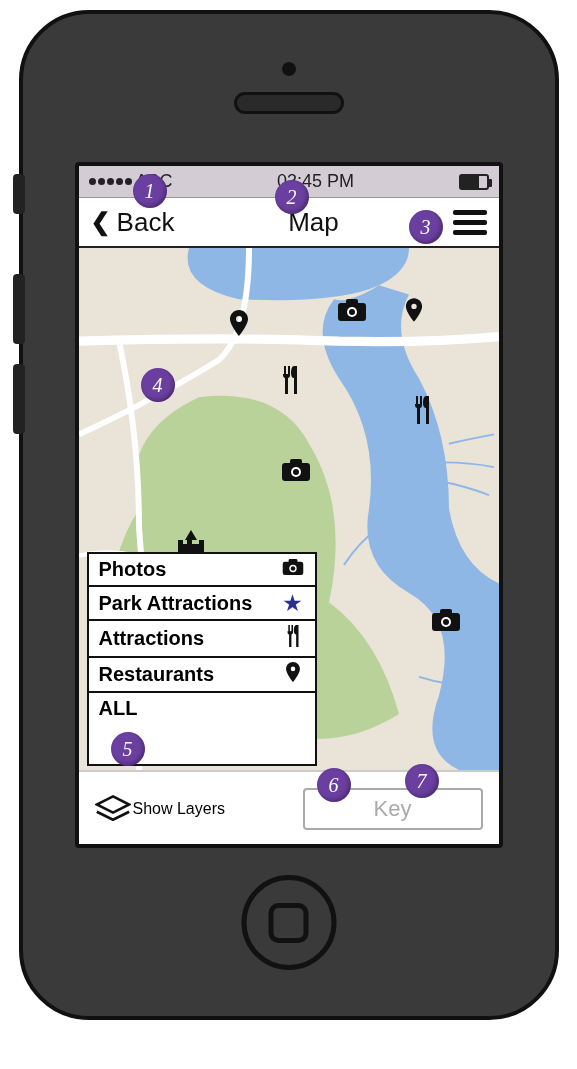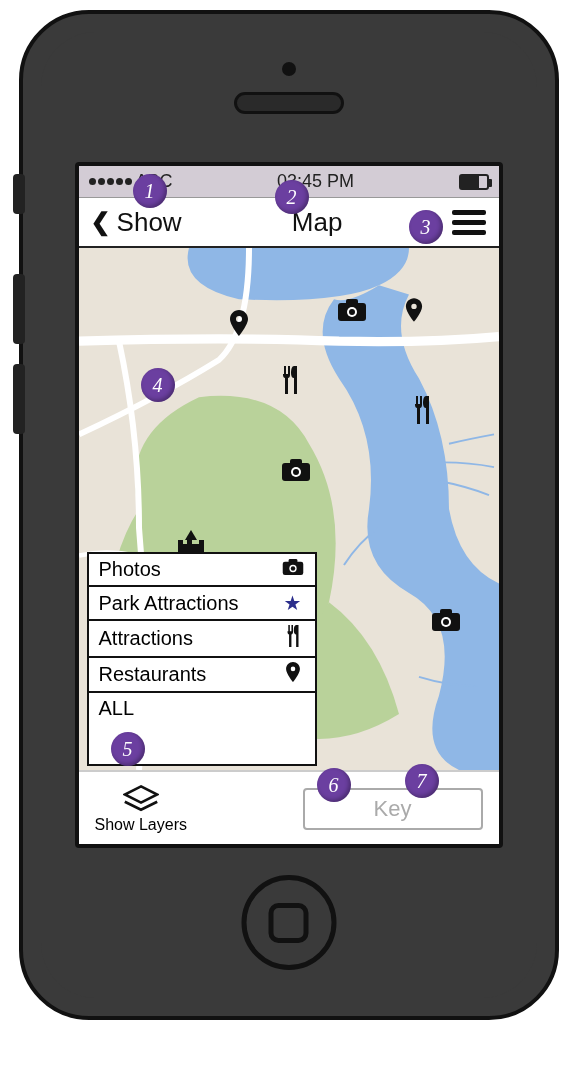--- a/index.html
+++ b/index.html
@@ -79,34 +79,34 @@
   .chev { font-size:24px; font-weight:bold; }
   .hamburger { display:flex; flex-direction:column; gap:5px; cursor:pointer; }
   .hamburger span { width:34px; height:5px; background:#111; border-radius:2px; }
   
   .map-area { flex:1; position:relative; background:#e9e3d8; overflow:hidden; }
   .map-svg { position:absolute; inset:0; width:100%; height:100%; }
   .map-icon { position:absolute; color:#111; }
   
   .layers-panel {
     position:absolute; left:8px; bottom:4px; width:230px;
-    background:#fff; border:2px solid #111;
+    background:#fff; border:2px solid #111;font-weight:bold;
   }
   .layer-row {
     display:flex; justify-content:space-between; align-items:center;
     padding:4px 10px; font-size:20px; border-bottom:2px solid #111; cursor:pointer;
   }
   .layer-row:last-child { border-bottom:none; padding-bottom:44px;}
   .layer-row .licon { width:24px; text-align:center; }
   
   .footer {
     height:74px; background:#fff; border-top:2px solid #ccc;
     display:flex; align-items:center; justify-content:space-between; padding:4px 16px 2px;
   }
-  .footer-btn { display:flex; flex-direction:column; align-items:center; font-size:16px; gap:2px; cursor:pointer;}
+  .footer-btn { display:flex; flex-direction:row; align-items:center; font-size:16px; gap:2px; cursor:pointer;}
   .layers-icon, .nearby-icon { width:36px; height:30px; }
   .key-btn {
     flex:0 0 auto; width:180px; height:42px; border:2px solid #aaa; border-radius:4px;
     display:flex; align-items:center; justify-content:center; color:#aaa; font-size:22px;
     background:#fff; cursor:pointer;
   }
   
   .anno {
     position:absolute; width:34px; height:34px; background:#6b3fa0; color:#fff;
     border-radius:50%; display:flex; align-items:center; justify-content:center;
@@ -151,21 +151,21 @@
         <div class="battery">
           <div class="battery-body">
               <div class="battery-fill"></div>
             </div>
         </div>
       </div>
 
       <div class="header">
         <div class="back-btn">
           <span class="chev">❮</span>
-          <span>Show</span>
+          <span>Back</span>
         </div>
         <span>Map</span>
         <div class="hamburger">
           <span></span>
             <span></span>
             <span></span>
         </div>
       </div>
 
       <div class="map-area">

